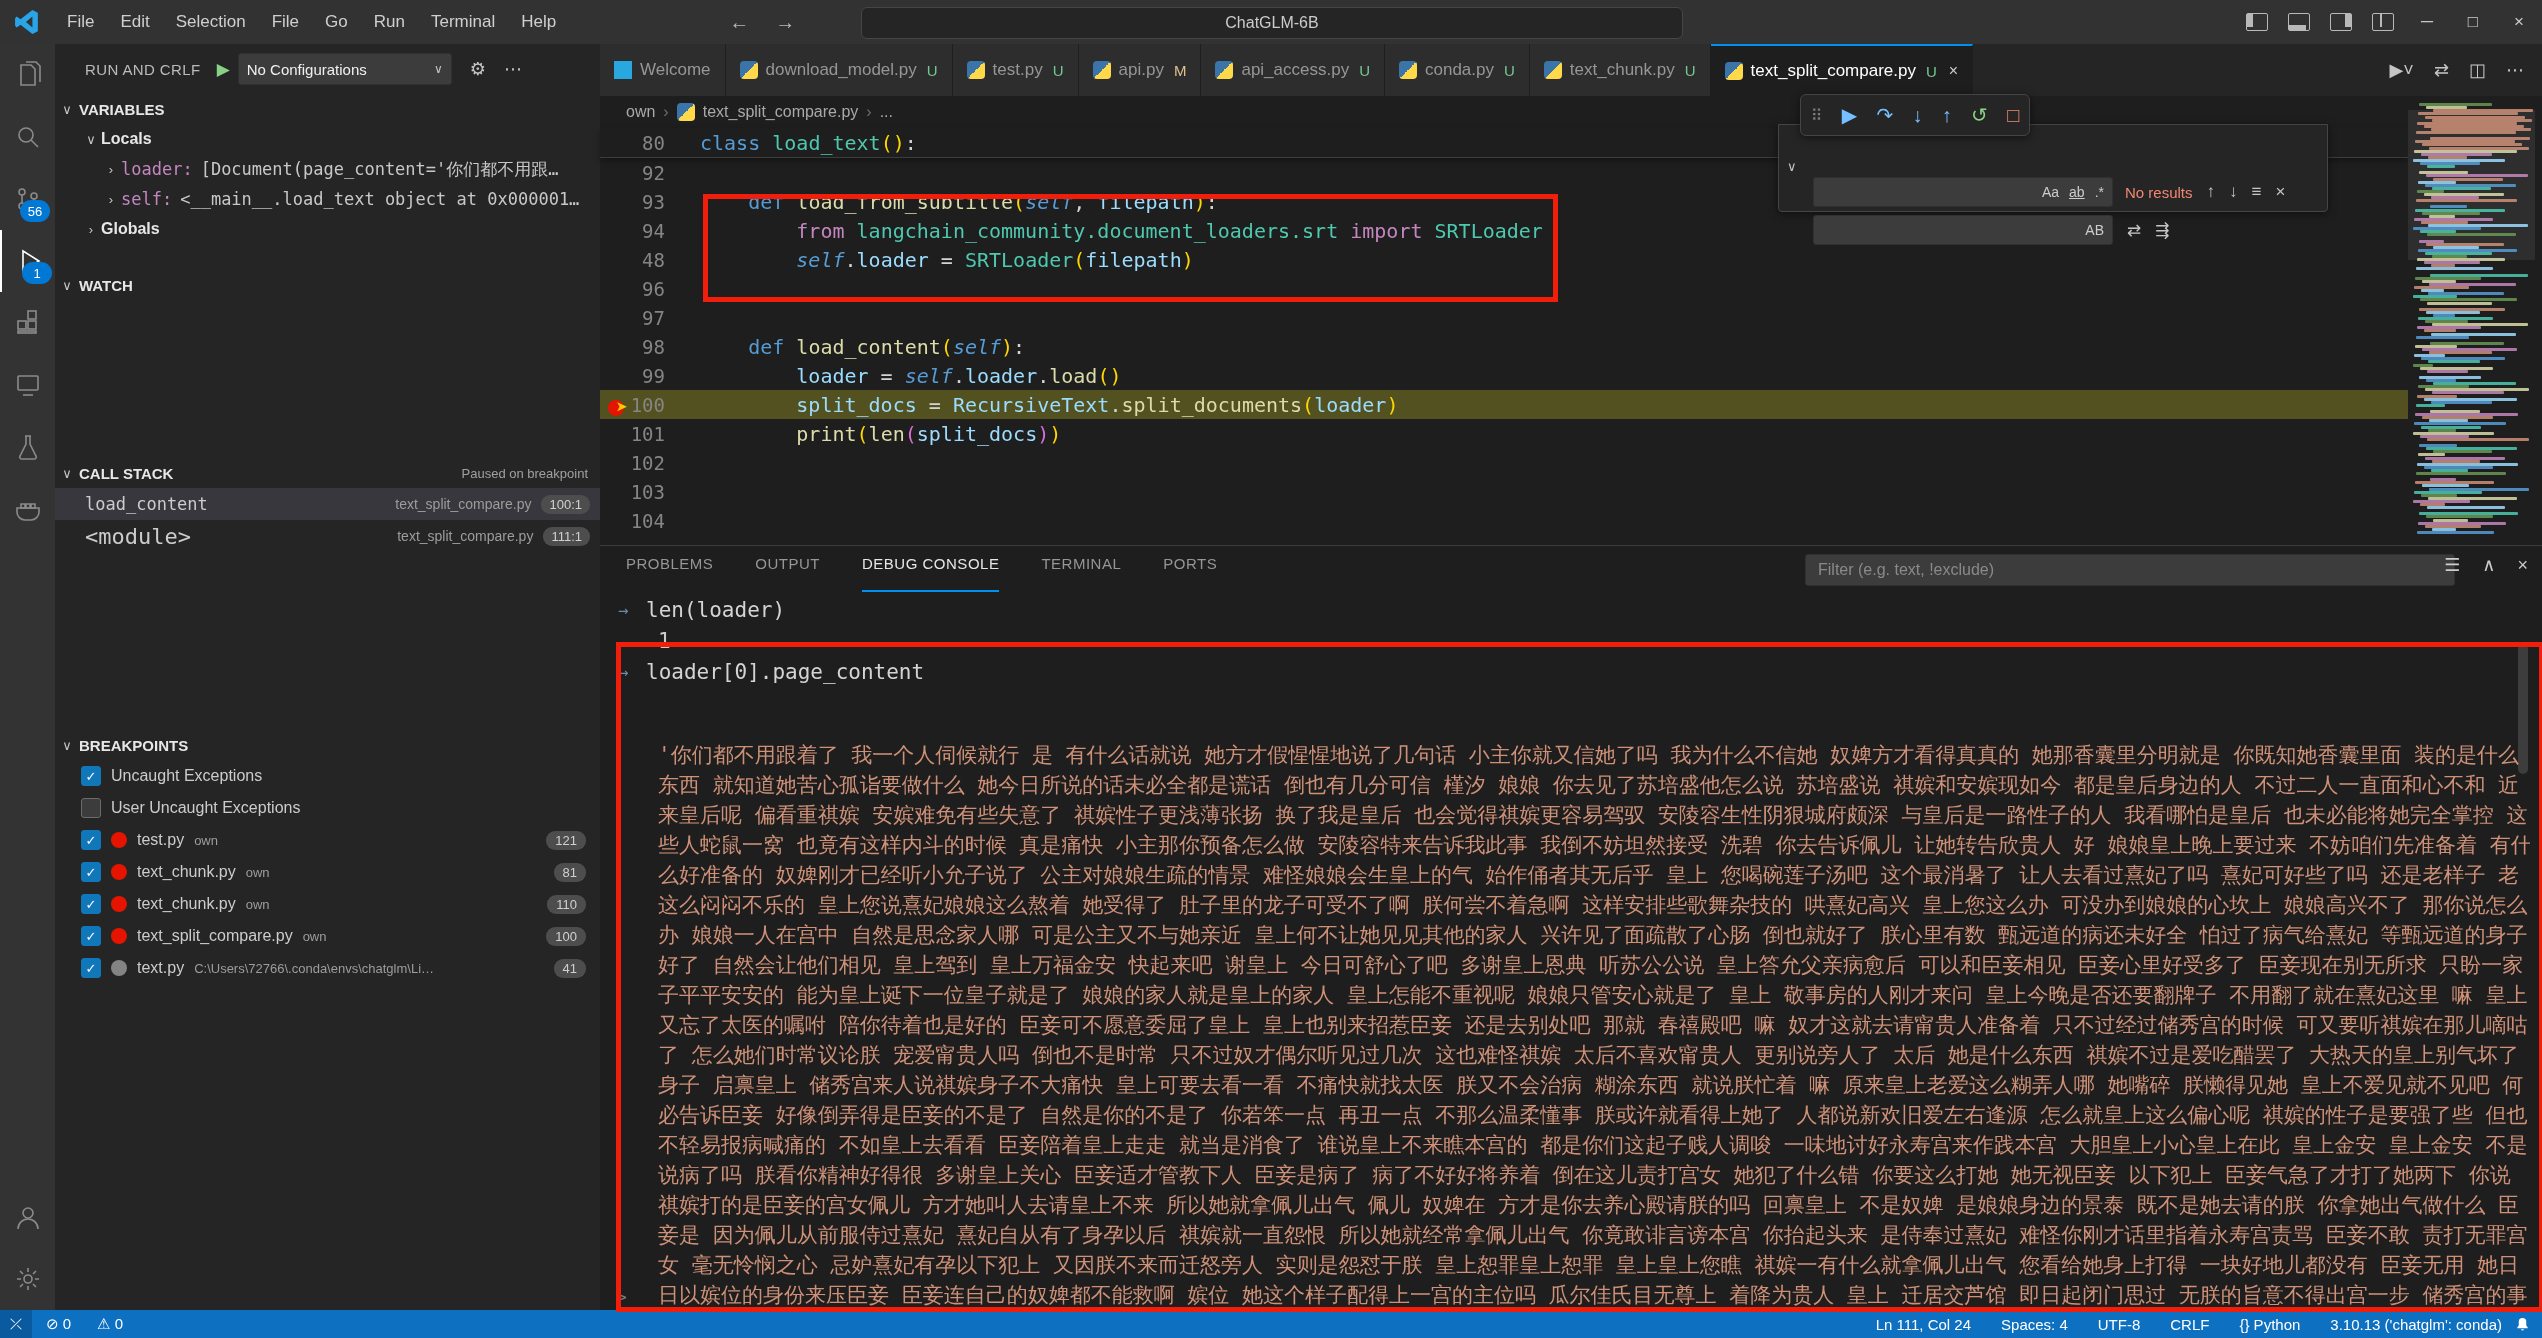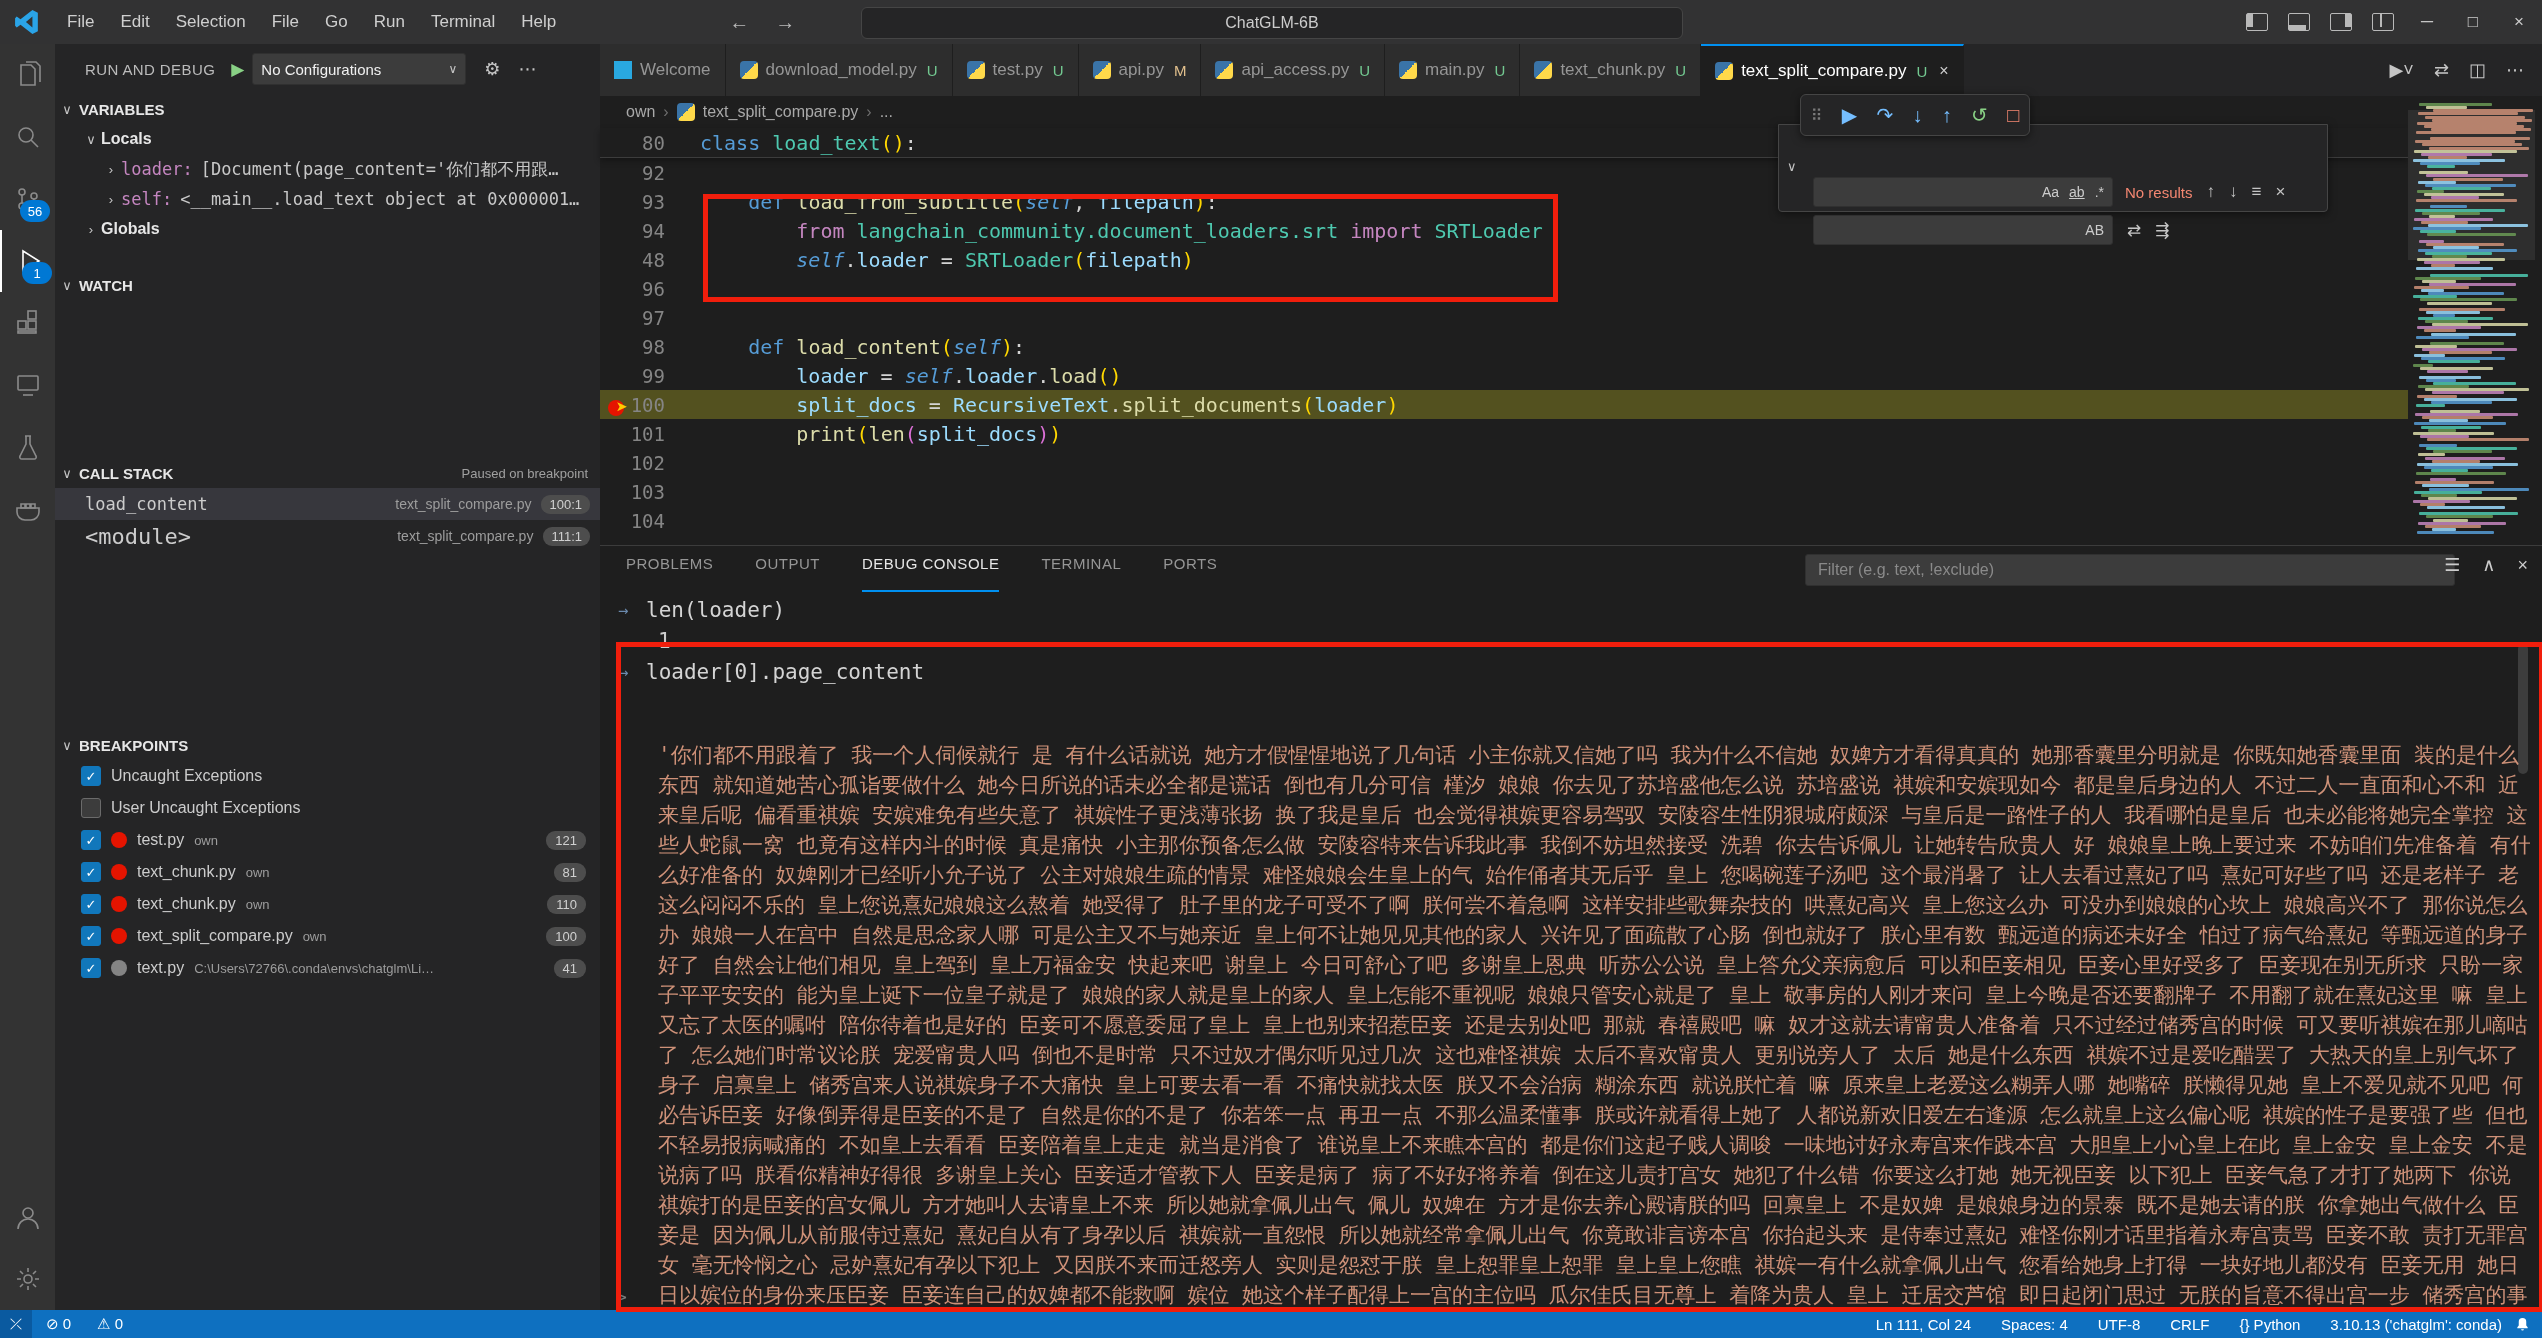--- a/index.html
+++ b/index.html
@@ -245,21 +245,21 @@
           <svg viewBox="0 0 30 30">
             <circle cx="15" cy="15" r="4"></circle>
             <path d="M15 4v4M15 22v4M4 15h4M22 15h4M7 7l3 3M20 20l3 3M23 7l-3 3M10 20l-3 3"></path>
           </svg>
         </div>
       </div>
     </div>
 
   <div id="sidebar">
     <div id="sidebar-head">
-      <span id="sidebar-title">RUN AND DEBUG</span>
+      <span id="sidebar-title">RUN AND CRLF</span>
       <span id="run-btn">▶</span>
       <div id="config-select">
         <span>No Configurations</span>
         <span style="font-size:12px;color:#c5c5c5;">∨</span>
       </div>
       <span class="side-gear">⚙</span>
       <span class="side-gear">⋯</span>
     </div>
     <div id="sidebar-body">
         <div class="sect-head">
@@ -376,21 +376,21 @@
         <span>api.py</span>
         <span class="mod" style="color: rgb(226, 192, 141);">M</span>
       </div>
       <div class="tab">
         <span class="pyico"></span>
         <span>api_access.py</span>
         <span class="mod" style="color: rgb(115, 201, 145);">U</span>
       </div>
       <div class="tab">
         <span class="pyico"></span>
-        <span>main.py</span>
+        <span>conda.py</span>
         <span class="mod" style="color: rgb(115, 201, 145);">U</span>
       </div>
       <div class="tab">
         <span class="pyico"></span>
         <span>text_chunk.py</span>
         <span class="mod" style="color: rgb(115, 201, 145);">U</span>
       </div>
       <div class="tab active">
         <span class="pyico"></span>
         <span>text_split_compare.py</span>

